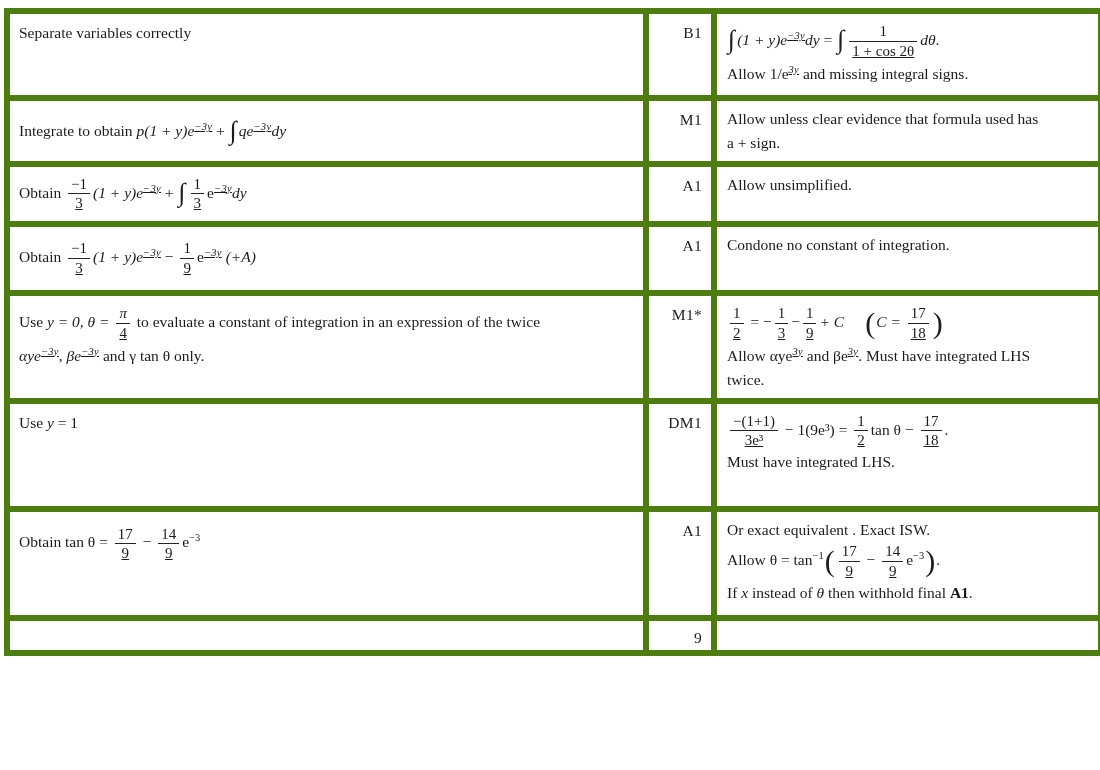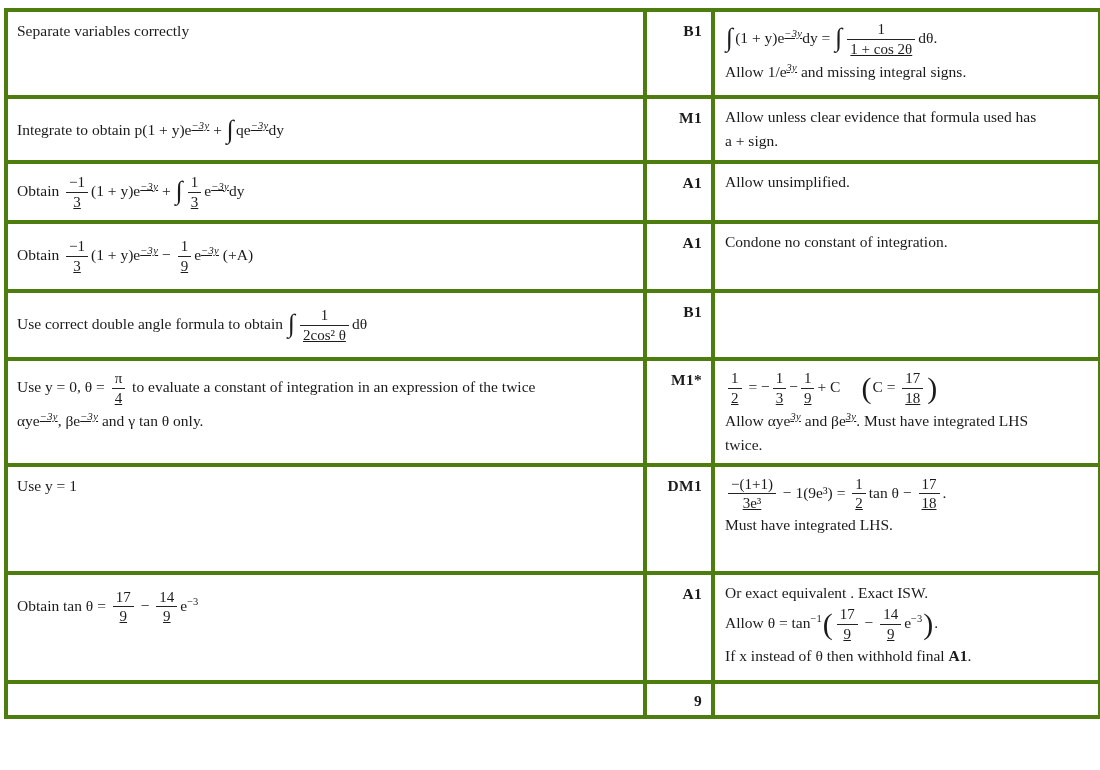--- a/index.html
+++ b/index.html
@@ -1,25 +1,25 @@
 <!DOCTYPE html>
 <html><head>
 <meta charset="utf-8">
 <style>
   html,body{margin:0;padding:0;background:#fff;}
   .page{width:1100px;height:770px;background:#ffffff;position:relative;overflow:hidden;
         font-family:"Liberation Serif", serif;color:#1b1b1b;}
   table.ms{border-collapse:collapse;position:absolute;left:4px;top:8px;width:1094px;table-layout:fixed;}
-  table.ms td{border:4px solid #4d7c0f;vertical-align:top;font-size:15.5px;line-height:1.45;box-sizing:border-box;}
+  table.ms td{border:6px solid #4d7c0f;vertical-align:top;font-size:15.5px;line-height:1.45;box-sizing:border-box;}
   td.ans{padding:8px 8px 4px 9px;}
   td.ans.vc{vertical-align:middle;padding-top:2px;padding-bottom:2px;}
-  td.mark{text-align:right;font-weight:bold;padding:8px 9px 0 0;font-size:15.5px;letter-spacing:.3px;}
+  td.mark{text-align:right;font-weight:normal;padding:8px 9px 0 0;font-size:15.5px;letter-spacing:.3px;}
   td.guid{padding:6px 8px 4px 10px;}
   .gline{margin:1px 0 2px 0;}
-  .mi{text-align:center;}
+  .mi{font-style:italic;text-align:center;}
   sup.s{font-size:10.5px;font-style:italic;letter-spacing:.3px;text-decoration:underline;}
   sup.su{font-size:10.5px;font-style:normal;}
   .int{font-size:26px;line-height:0;vertical-align:-3px;padding:0 2px 0 1px;font-style:normal;}
   .frac{display:inline-block;text-align:center;vertical-align:middle;margin:0 3px;line-height:1.12;font-size:15px;}
   .frac .num{display:block;border-bottom:1.5px solid #242424;padding:0 3px 1px;}
   .frac .den{display:block;padding:1px 3px 0;text-decoration:underline;}
   .bigp{font-size:30px;vertical-align:middle;line-height:0;font-weight:300;padding:0 1px;}
   .gap{margin-left:20px;}
   .b{font-weight:bold;}
   .fline{padding-top:2px;}
@@ -75,27 +75,20 @@
 <tr style="height:69px">
   <td class="ans vc">
     <span><span>Obtain </span><span class="frac"><span class="num">−1</span><span class="den">3</span></span><span class="mi">(1 + y)e</span><sup class="s">−3y</sup><span> − </span><span class="frac"><span class="num">1</span><span class="den">9</span></span><span>e</span><sup class="s">−3y</sup><span class="mi"> (+A)</span></span>
   </td>
   <td class="mark"><span>A1</span></td>
   <td class="guid">
     <div class="gline">Condone no constant of integration.</div>
   </td>
 </tr>
 
-<tr style="height:68px">
-  <td class="ans vc">
-    <span><span>Use correct double angle formula to obtain </span><span class="int">∫</span><span class="frac"><span class="num">1</span><span class="den">2cos² θ</span></span><span class="mi">dθ</span></span>
-  </td>
-  <td class="mark"><span>B1</span></td>
-  <td class="guid"></td>
-</tr>
 
 
 <tr style="height:101px">
   <td class="ans">
     <div class="gline"><span>Use </span><span class="mi">y = 0,  θ = </span><span class="frac"><span class="num mi">π</span><span class="den">4</span></span><span> to evaluate a constant of integration in an expression of the twice</span></div>
     <div class="gline"><span class="mi">αye</span><sup class="s">−3y</sup><span class="mi">, βe</span><sup class="s">−3y</sup><span> and γ tan θ  only.</span></div>
   </td>
   <td class="mark"><span>M1*</span></td>
   <td class="guid">
     <div class="gline fline">

